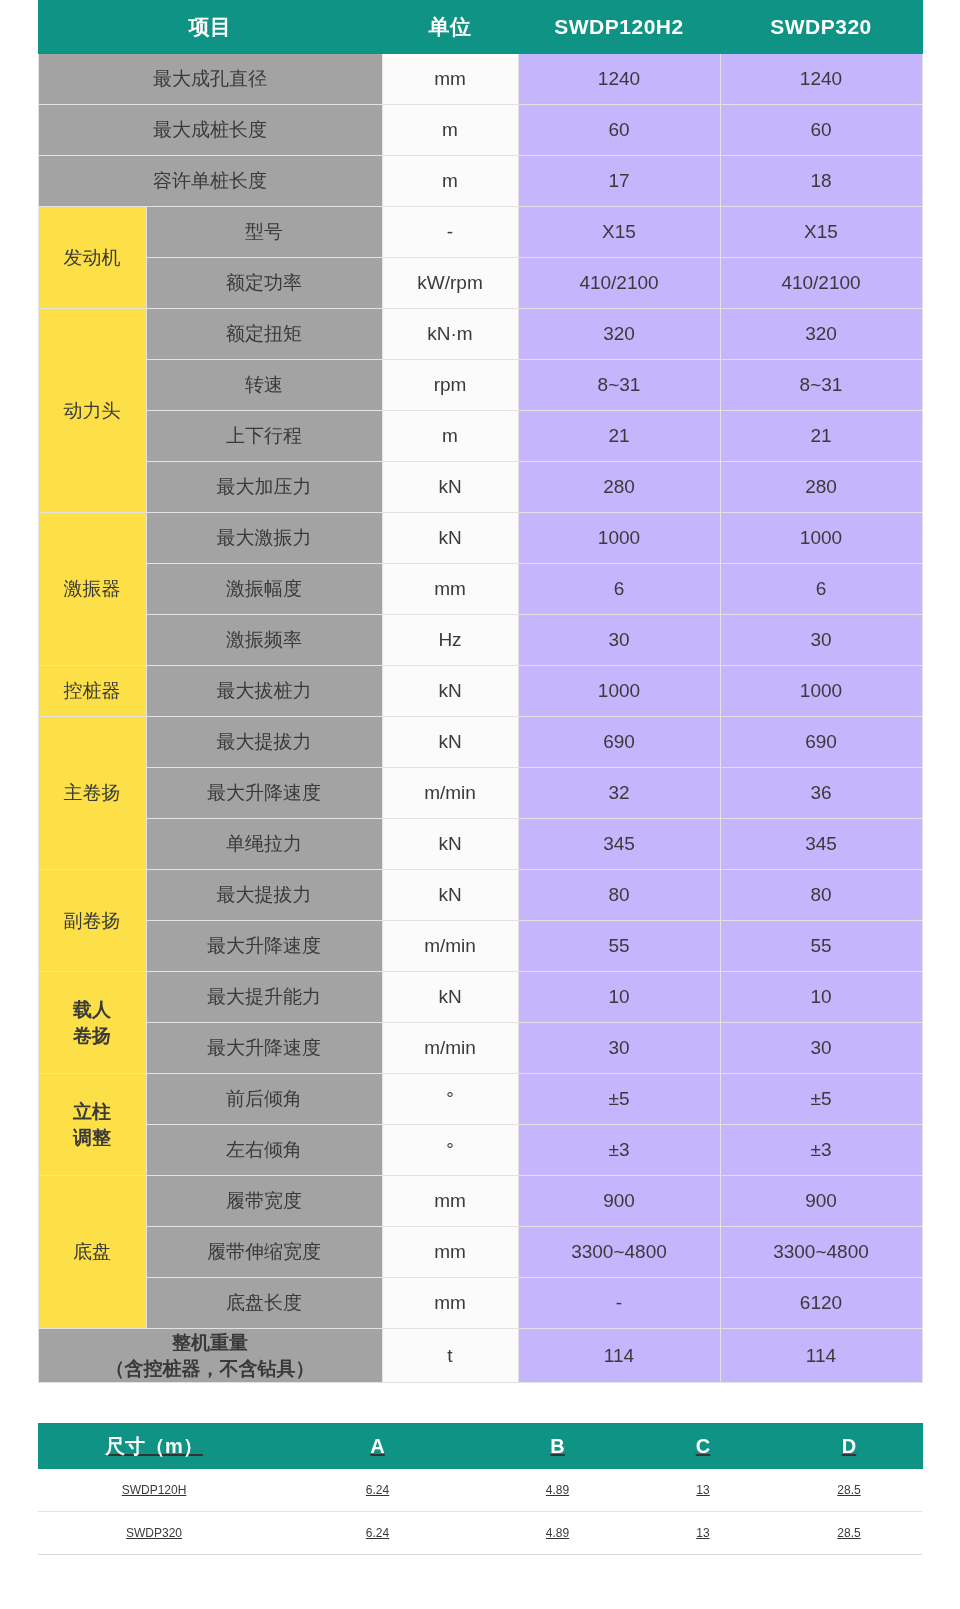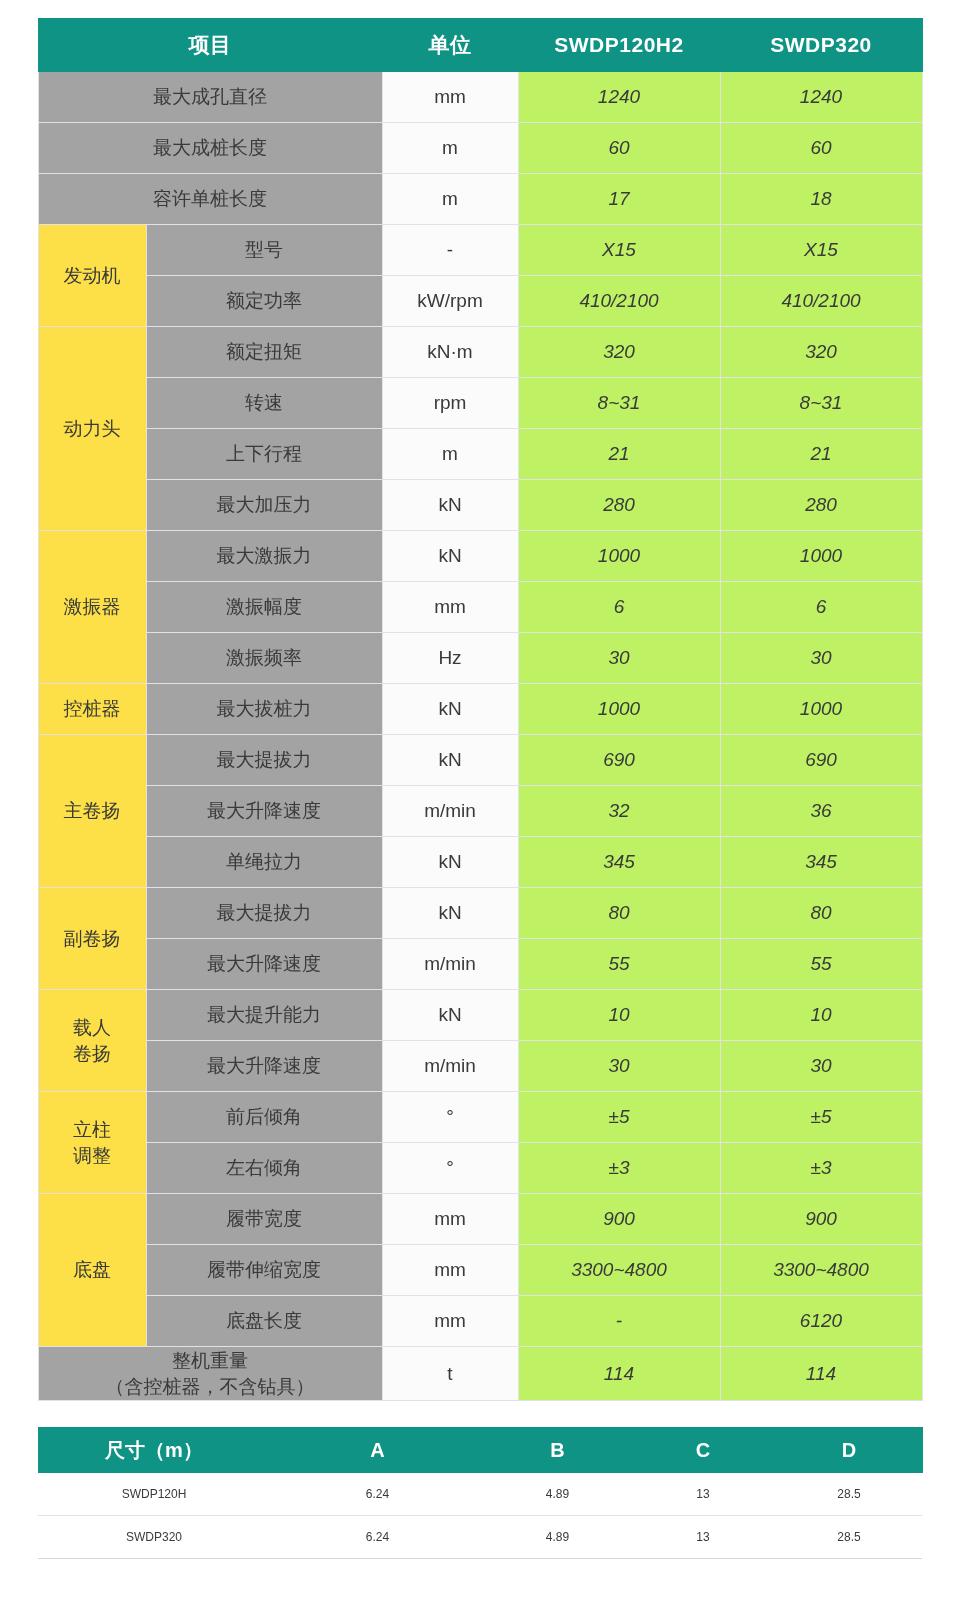--- a/index.html
+++ b/index.html
@@ -8,21 +8,20 @@
     background: #ffffff;
   }
   body {
     width: 960px;
     min-height: 1609px;
     font-family: "Liberation Sans", sans-serif;
     color: #333333;
   }
   .page {
     width: 960px;
-    padding-top: 18px;
     box-sizing: border-box;
   }
   table {
     border-collapse: collapse;
     table-layout: fixed;
   }
   .spec-table {
     width: 884px;
     margin: 0 auto;
   }
@@ -49,34 +48,35 @@
     color: #3a3a3a;
     background: #fbfbfb;
   }
   .spec-table tr td.group-cell {
     background: #fde047;
   }
   .spec-table td.item-cell {
     background: #a3a3a3;
   }
   .spec-table td.val-cell {
-    background: #bef264;
-    font-style: italic;
+    background: #c4b5fd;
   }
   .spec-table td.unit-cell {
     background: #fbfbfb;
     margin-top: 28px;
   }
   .multiline {
     line-height: 1.35;
+    font-weight: bold;
   }
 
   .dim-table {
     width: 884px;
-    margin: 26px auto 0 auto;
+    margin: 40px auto 0 auto;
+    text-decoration: underline;
   }
   .dim-table col.d-name { width: 232px; }
   .dim-table col.d-a    { width: 215px; }
   .dim-table col.d-b    { width: 145px; }
   .dim-table col.d-c    { width: 146px; }
   .dim-table col.d-d    { width: 146px; }
   .dim-table th {
     background: #0e9384;
     color: #ffffff;
     font-size: 20px;

